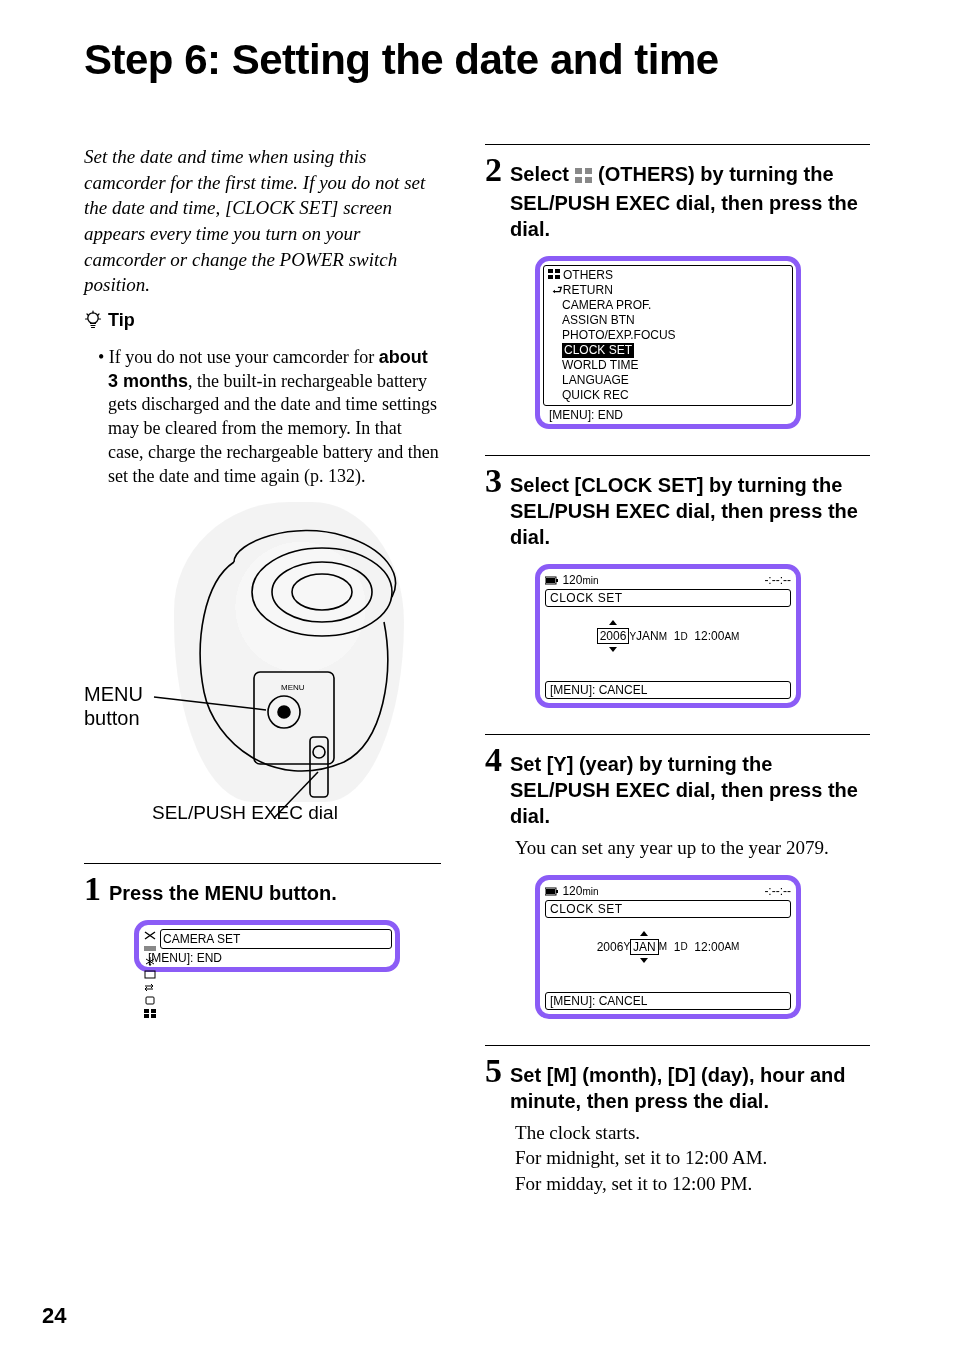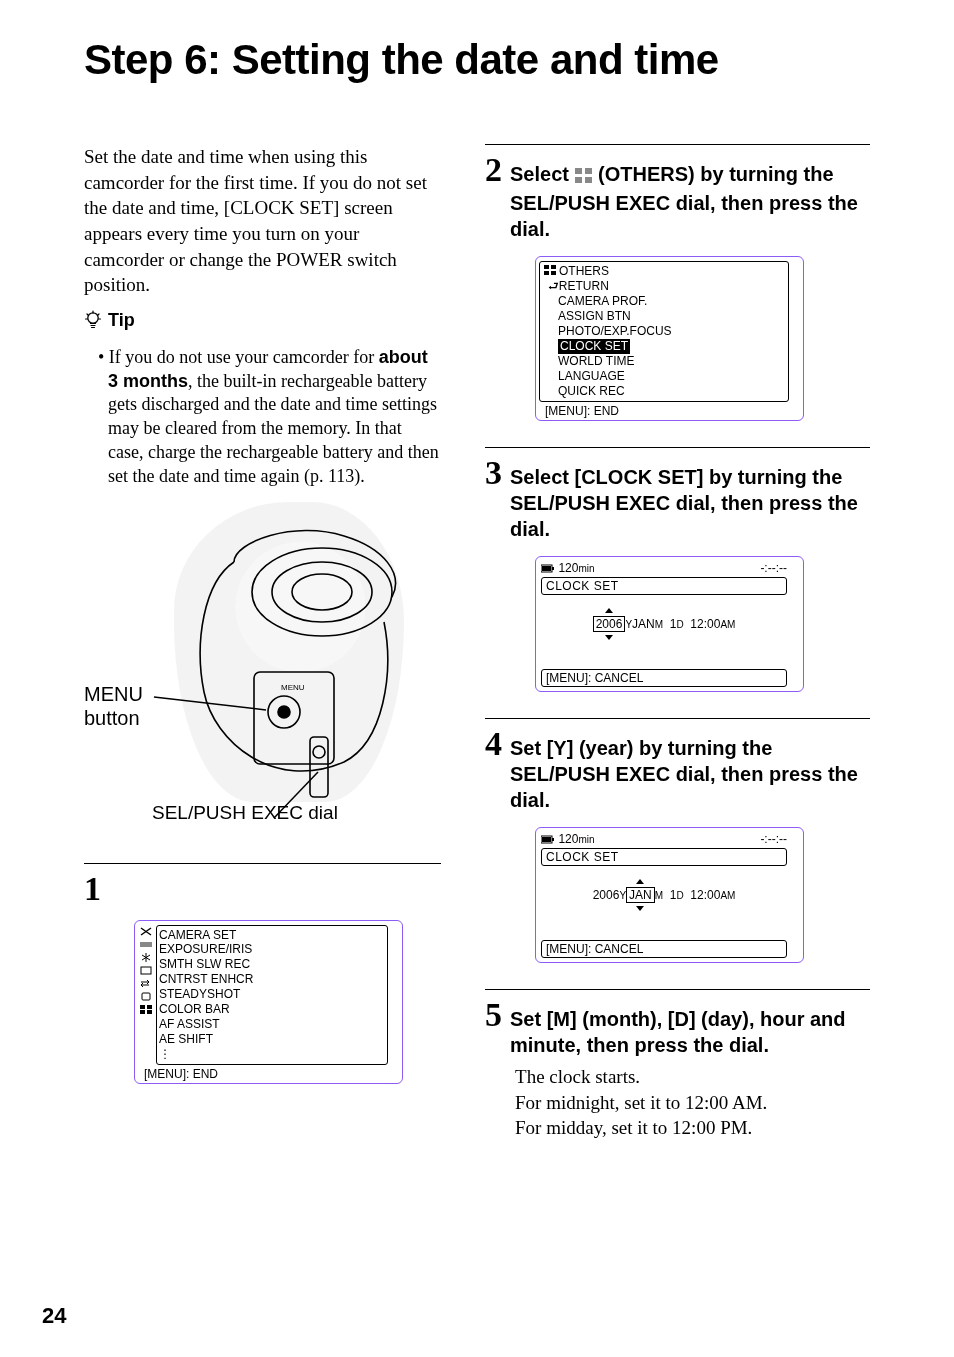--- a/index.html
+++ b/index.html
@@ -30,20 +30,21 @@
   .columns {
     display: flex;
     gap: 44px;
   }
   .col-left { width: 358px; }
   .col-right { width: 386px; }
   p.intro {
     font-size: 19px;
     line-height: 1.35;
     margin: 0 0 12px 0;
+    font-style: italic;
   }
   .tip-row {
     display: flex;
     align-items: center;
     gap: 6px;
     margin-bottom: 15px;
   }
   .tip-icon svg { display:block; }
   .tip-label {
     font-family: Arial, Helvetica, sans-serif;
@@ -132,23 +133,23 @@
     line-height:1.35;
     margin: 6px 0 0 30px;
   }
 
   
   .lcd-wrap {
     margin: 14px 0 0 50px;
   }
   .lcd {
     width: 250px;
-    border: 1px solid #8b5cf6;
-    border-radius: 6px;
-    padding: 4px 14px 2px 3px;
+    border: 5px solid #8b5cf6;
+    border-radius: 14px;
+    padding: 4px 3px 2px 3px;
     font-family: Arial, Helvetica, sans-serif;
     font-size: 12px;
     position: relative;
   }
   .lcd .inner-box {
     border: 1px solid #000;
     border-radius: 3px;
     margin: 0 0 2px 0;
     padding: 2px 4px;
   }
@@ -282,21 +283,21 @@
           <svg width="18" height="20" viewBox="0 0 18 20">
             <circle cx="9" cy="8" r="5.2" fill="none" stroke="#000" stroke-width="1.3"></circle>
             <path d="M6.5 13.5 h5 M7 15.5 h4 M7.5 17.5 h3" stroke="#000" stroke-width="1.2" stroke-linecap="round"></path>
             <path d="M9 1 v2 M3 4 l1.5 1.5 M15 4 l-1.5 1.5 M1.5 9 h2 M14.5 9 h2" stroke="#000" stroke-width="1.2" stroke-linecap="round"></path>
           </svg>
         </span>
         <span class="tip-label">Tip</span>
       </div>
       <p class="tip-body">
         <span>•</span>
-        <span>If you do not use your camcorder for </span><span class="about3">about 3 months</span><span>, the built-in rechargeable battery gets discharged and the date and time settings may be cleared from the memory. In that case, charge the rechargeable battery and then set the date and time again (p. 113).</span>
+        <span>If you do not use your camcorder for </span><span class="about3">about 3 months</span><span>, the built-in rechargeable battery gets discharged and the date and time settings may be cleared from the memory. In that case, charge the rechargeable battery and then set the date and time again (p. 132).</span>
       </p>
 
       <div class="camera-fig">
         <div class="placeholder"></div>
         <svg width="320" height="335" style="position:absolute;left:0;top:0">
 
           <g fill="none" stroke="#000" stroke-width="1.6">
             <ellipse cx="238" cy="90" rx="70" ry="44"></ellipse>
             <ellipse cx="238" cy="90" rx="50" ry="30"></ellipse>
             <ellipse cx="238" cy="90" rx="30" ry="18"></ellipse>
@@ -317,20 +318,21 @@
 button</div>
         <div class="label-sel">SEL/PUSH EXEC dial</div>
       </div>
 
 
       <hr class="sep">
 
       <div class="step">
         <div class="step-head">
           <span class="step-num">1</span>
+          <span class="step-text">Press the MENU button.</span>
         </div>
         <div class="lcd-wrap">
           <div class="lcd cameramenu">
             <div class="left-sidebar-icons">
               <span class="tiny-icon">
                   <svg width="14" height="11">
                     <path d="M2 2 L12 9 M12 2 L2 9" stroke="#000" stroke-width="1.4"></path>
                   </svg>
                 </span>
               <span class="tiny-icon">
@@ -365,30 +367,20 @@
                     <rect x="8" y="1" width="5" height="4" fill="#000"></rect>
                     <rect x="1" y="6" width="5" height="4" fill="#000"></rect>
                     <rect x="8" y="6" width="5" height="4" fill="#000"></rect>
                   </svg>
                 </span>
             </div>
             <div class="inner-box" style="margin-left:18px;">
               <div class="cam-row">
                   <span>CAMERA SET</span>
                 </div>
-              <div class="cam-items">
-                <div>EXPOSURE/IRIS</div>
-                <div>SMTH SLW REC</div>
-                <div>CNTRST ENHCR</div>
-                <div>STEADYSHOT</div>
-                <div>COLOR BAR</div>
-                <div>AF ASSIST</div>
-                <div>AE SHIFT</div>
-                <div>⋮</div>
-              </div>
             </div>
             <div class="end-line">[MENU]: END</div>
           </div>
         </div>
       </div>
     </div>
 
     <div class="col-right">
       <hr class="sep" style="margin-top:0">
 
@@ -470,20 +462,21 @@
         </div>
       </div>
 
       <hr class="sep">
 
       <div class="step">
         <div class="step-head">
           <span class="step-num">4</span>
           <span class="step-text">Set [Y] (year) by turning the SEL/PUSH EXEC dial, then press the dial.</span>
         </div>
+        <p class="step-body">You can set any year up to the year 2079.</p>
         <div class="lcd-wrap">
           <div class="lcd clock">
             <div class="top-status">
               <span>
                 <svg width="14" height="9" style="vertical-align:-1px">
                     <rect x="0" y="1" width="11" height="7" fill="none" stroke="#000"></rect>
                     <rect x="11" y="3" width="2" height="3" fill="#000"></rect>
                     <rect x="1" y="2" width="9" height="5" fill="#000"></rect>
                   </svg>
                 <span>120</span><span class="sub">min</span>

